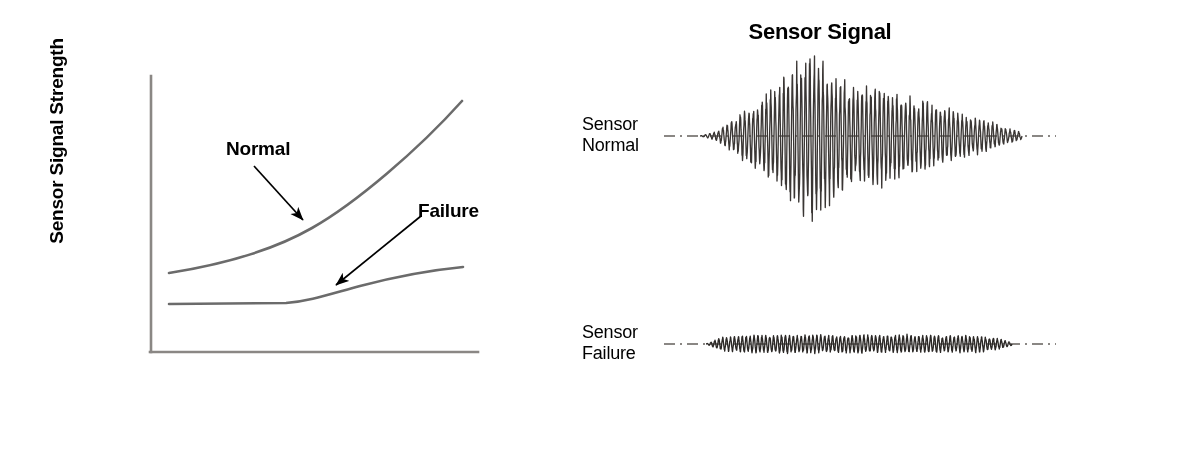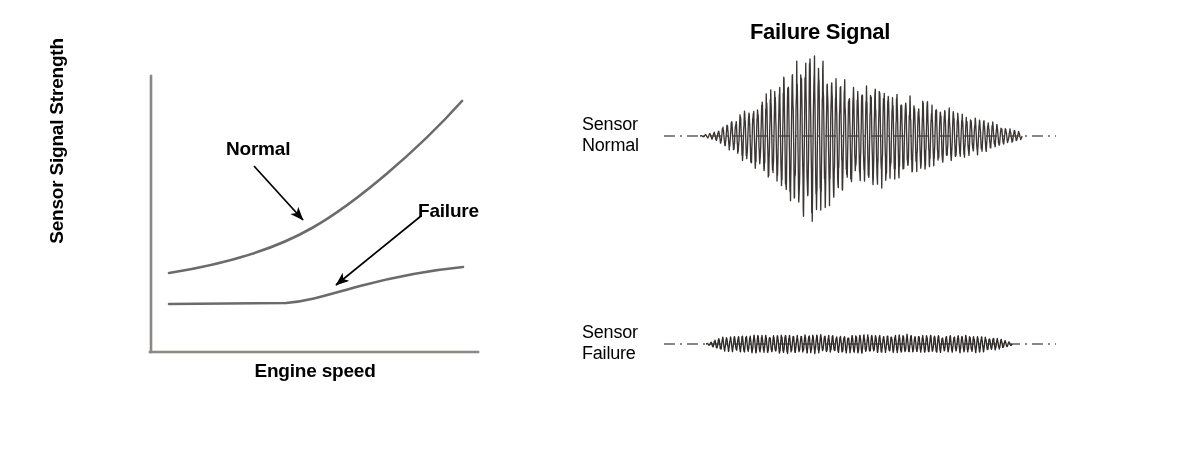--- a/index.html
+++ b/index.html
@@ -125,30 +125,29 @@
         </marker>
       </defs>
 
       <line x1="254" y1="166" x2="303" y2="220" stroke="#000000" stroke-width="1.7" marker-end="url(#arrowhead)"></line>
 
       <line x1="421" y1="216" x2="336" y2="285" stroke="#000000" stroke-width="1.7" marker-end="url(#arrowhead)"></line>
     </svg>
 
     <div id="y-axis-title">Sensor Signal Strength</div>
 
-    <div id="x-axis-title">Engine speed</div>
 
     <div class="series-label" id="label-normal">Normal</div>
 
     <div class="series-label" id="label-failure">Failure</div>
   </div>
 
   <div id="right-panel">
 
-    <div id="signal-title">Failure Signal</div>
+    <div id="signal-title">Sensor Signal</div>
 
     <div class="wave-label" id="label-sensor-normal">
       <div>Sensor</div>
       <div>Normal</div>
     </div>
 
     <div class="wave-label" id="label-sensor-failure">
       <div>Sensor</div>
       <div>Failure</div>
     </div>

